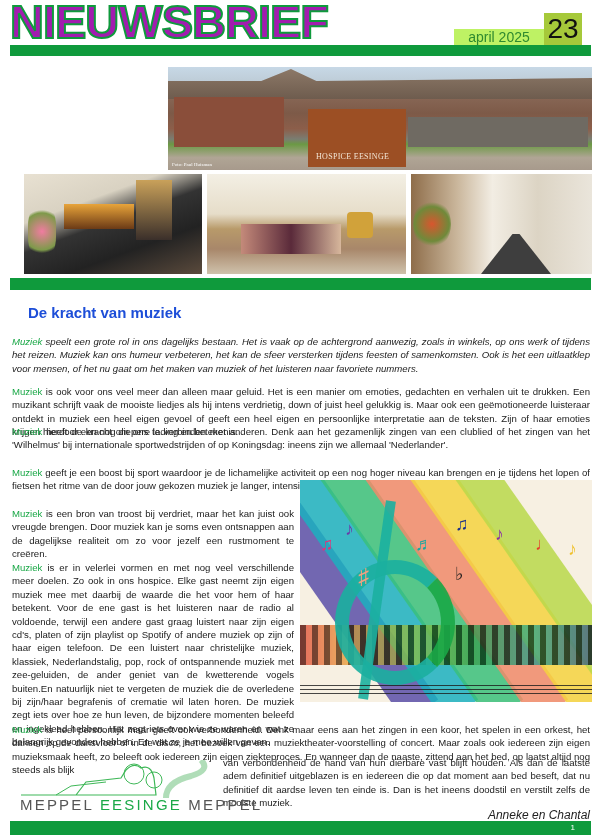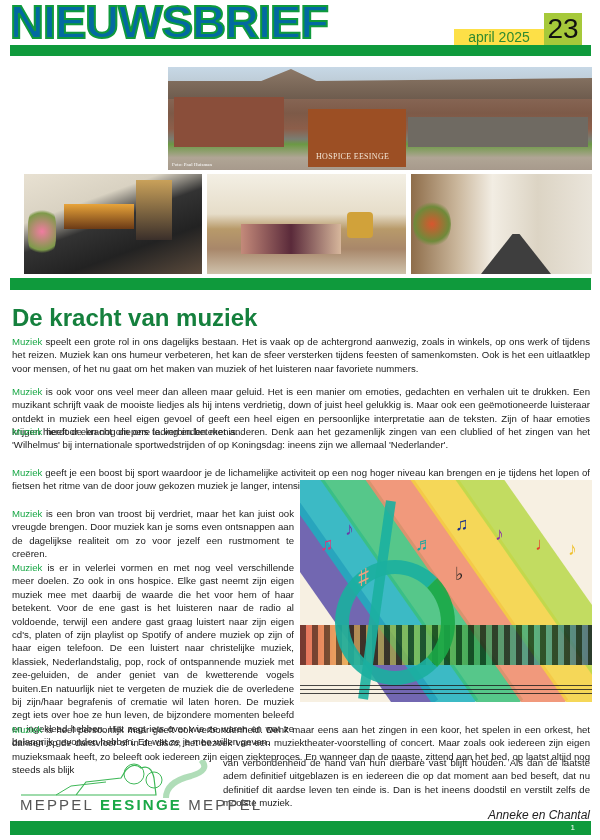--- a/index.html
+++ b/index.html
@@ -3,27 +3,27 @@
 <meta charset="utf-8">
 <style>
   * { box-sizing: border-box; margin: 0; padding: 0; }
   html, body { width: 600px; height: 840px; background: #ffffff; overflow: hidden; }
   body { position: relative; font-family: "Liberation Sans", sans-serif; color: #222; }
 
   .masthead-title {
     position: absolute; left: 10px; top: 0px;
     font-family: "Liberation Sans", sans-serif; font-weight: 700;
     font-size: 47px; letter-spacing: -1px; line-height: 44px;
-    color: #0369a1;
+    color: #a21caf;
     -webkit-text-stroke: 2px #0f9a3c;
     text-stroke: 2px #0f9a3c;
   }
   .date-box {
     position: absolute; left: 454px; top: 29px; width: 90px; height: 16px;
-    background: #fde047; color: #2f8a2f;
+    background: #bef264; color: #2f8a2f;
     font-size: 14px; text-align: center; line-height: 16px;
   }
   .issue-box {
     position: absolute; left: 544px; top: 13px; width: 38px; height: 32px;
     background: #a6c93a; color: #111; font-size: 28px; line-height: 32px; text-align: center;
   }
   .green-bar { position: absolute; left: 10px; width: 581px; background: #0f9a3c; }
   .bar-top { top: 45px; height: 11px; }
   .bar-mid { top: 278px; height: 12px; }
   .bar-bottom { top: 821px; height: 14px; }
@@ -48,24 +48,24 @@
   .photo-a .flower { position:absolute; left:4px; top:30px; width:28px; height:55px; border-radius:40%; background:radial-gradient(circle,#f07ca0 0%,#7e9a4a 60%,transparent 70%); }
   .photo-b { left: 207px; width: 199px;
     background: linear-gradient(180deg, #f3efe4 0%, #e6ddc9 40%, #b89a6a 55%, #a8876a 75%, #cfc2ac 100%); }
   .photo-b .bed { position:absolute; left:34px; top:50px; width:100px; height:30px; background:linear-gradient(90deg,#c48a7a,#5a2a3a,#d7b79c); }
   .photo-b .chair { position:absolute; left:140px; top:38px; width:26px; height:26px; background:#d1a23a; border-radius:4px; }
   .photo-c { left: 411px; width: 181px;
     background: linear-gradient(90deg, #8e6d4a 0%, #c9b59a 25%, #f2ede3 45%, #dcd4c4 70%, #eae5db 100%); }
   .photo-c .floor { position:absolute; left:70px; top:60px; width:70px; height:40px; background:#3e3e3e; clip-path:polygon(45% 0,55% 0,100% 100%,0 100%); }
   .photo-c .bouquet { position:absolute; left:2px; top:25px; width:38px; height:50px; border-radius:50%; background:radial-gradient(circle,#d8562e 0%,#6f8a3a 55%,transparent 70%); }
 
-  .headline { position: absolute; left: 12px; top: 304px; font-size: 24px; font-weight: 700; color: #15803d; }
+  .headline { position: absolute; left: 28px; top: 304px; font-size: 15px; font-weight: 700; color: #1d4ed8; }
 
   .para { position: absolute; font-size: 9.6px; line-height: 13.4px; color: #222; text-align: justify; }
-  .para.italic { }
+  .para.italic { font-style: italic; }
   .kw { color: #1aa847; }
   .p-intro { left: 12px; top: 335px; width: 578px; }
   .p-full { left: 12px; width: 578px; }
   .p-narrow { left: 12px; width: 282px; }
   .p-right { left: 223px; width: 367px; }
 
   .music-art { position: absolute; left: 300px; top: 480px; width: 292px; height: 222px; overflow:hidden;
     background: #f7f0e2; }
   .music-art .band { position:absolute; width:40px; height:320px; top:-60px; transform: rotate(-35deg); opacity:0.85; }
   .music-art .keys { position:absolute; left:0; top:145px; width:292px; height:40px;
@@ -74,21 +74,21 @@
     background: linear-gradient(90deg, #e6392a, #f0b52a, #9cd23a, #1aa847, #1ab0a8, #2b4fa8); mix-blend-mode: multiply; opacity:0.7;}
   .music-art .clef { position:absolute; left:35px; top:80px; width:120px; height:125px; border-radius:50%;
     border: 14px solid #1bb0a0; border-right-color:#1aa847; opacity:0.9; }
   .music-art .clef-stem { position:absolute; left:72px; top:20px; width:10px; height:200px; background:#1bb0a0; transform: rotate(8deg); opacity:0.9; }
   .music-art .staff { position:absolute; left:0; top:205px; width:292px; height:12px;
     background: repeating-linear-gradient(180deg, #1b1b1b 0 1px, transparent 1px 4px); opacity:0.8; }
   .music-art .note { position:absolute; font-size:18px; line-height:18px; }
 
   .logo { position: absolute; left: 16px; top: 760px; width: 200px; height: 60px; }
   .logo-text { position:absolute; left:4px; top:36px; font-size:15px; letter-spacing:2.2px; color:#555; white-space:nowrap; }
-  .logo-text .eesinge { color:#1aa847; font-weight:700; }
+  .logo-text .eesinge { color:#1aa847; font-weight:400; }
 
   .signature { position: absolute; right: 10px; top: 808px; font-size: 12px; font-style: italic; color: #222; }
 </style>
 </head>
 <body>
 
 <div class="masthead-title">NIEUWSBRIEF</div>
 <div class="date-box">april 2025</div>
 <div class="issue-box">23</div>
 <div class="green-bar bar-top"></div>

